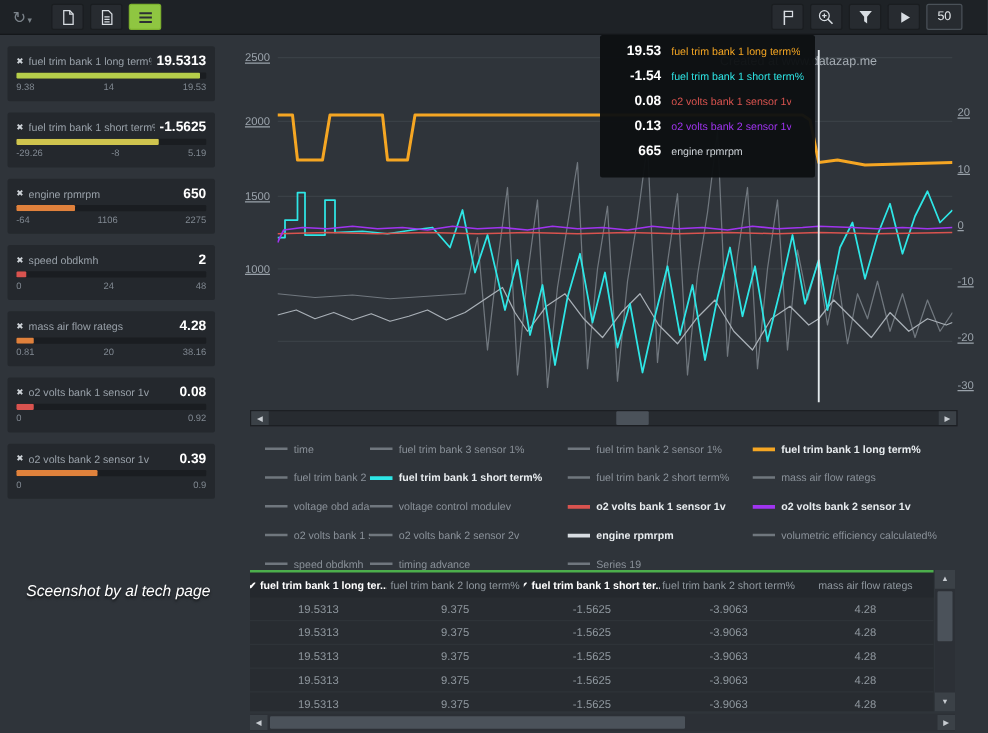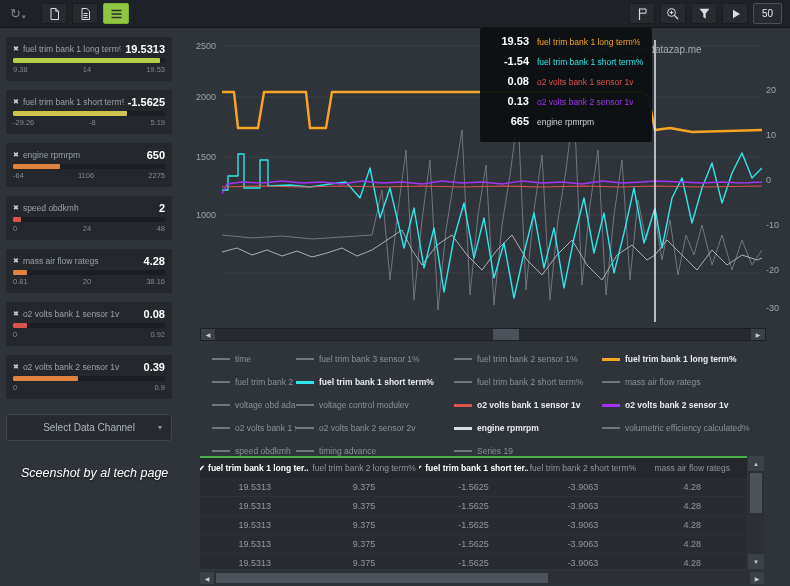--- a/index.html
+++ b/index.html
@@ -7,42 +7,42 @@
 
   
   .topbar{position:absolute;left:0;top:0;width:790px;height:28px;background:#1e2226;border-bottom:1px solid #14171a;display:flex;align-items:center;box-sizing:border-box;z-index:5;}
   .file-btn{margin-left:6px;height:20px;padding:0 9px;background:#272b30;border:1px solid #4a5158;border-radius:3px;color:#e3e7ea;font-size:10px;display:flex;align-items:center;gap:5px;white-space:nowrap;}
   .file-btn .dot{width:6px;height:6px;border:1px solid #9aa2aa;border-radius:50%;}
   .refresh{margin-left:10px;color:#7b838a;font-size:13px;display:flex;align-items:center;line-height:1;}
   .refresh .caret{font-size:7px;margin-left:1px;margin-top:5px;}
   .btn-group{display:flex;gap:5px;margin-left:16px;}
   .btn{width:26px;height:21px;background:#272b30;border:1px solid #1a1d20;border-radius:2px;display:flex;align-items:center;justify-content:center;box-sizing:border-box;}
   .btn.green{background:#8fc641;border-color:#7cb02f;}
-  .topbar-right{margin-left:auto;margin-right:8px;display:flex;gap:5px;align-items:center;}
+  .topbar-right{margin-left:auto;margin-right:20px;display:flex;gap:5px;align-items:center;}
   .interval{width:27px;height:19px;border:1px solid #4a5158;border-radius:2px;background:#272b30;color:#e3e7ea;font-size:10px;display:flex;align-items:center;justify-content:center;}
 
   
   .sidebar{position:absolute;left:0;top:28px;width:178px;bottom:0;padding-top:9px;box-sizing:border-box;}
   .gauge-panel{margin:0 6px 9px 6px;height:44px;background:#24282d;border-radius:2px;padding:5px 7px 0 7px;box-sizing:border-box;}
   .gauge-head{display:flex;align-items:center;gap:4px;height:14px;}
   .gauge-close{font-size:7px;color:#ced3d8;cursor:default;}
   .gauge-label{font-size:8.5px;color:#99a1a9;white-space:nowrap;overflow:hidden;flex:1;}
   .gauge-value{font-size:11px;font-weight:bold;color:#fff;flex-shrink:0;}
   .gauge-track{height:5px;background:#1a1d21;border-radius:1px;margin-top:2px;overflow:hidden;}
   .gauge-fill{height:100%;border-radius:1px;}
   .gauge-ticks{display:flex;justify-content:space-between;font-size:7.5px;color:#818992;margin-top:2px;}
   .select-btn{margin:15px 6px 0 6px;height:25px;background:#272b30;border:1px solid #3f454c;border-radius:3px;display:flex;align-items:center;justify-content:center;color:#aeb5bc;font-size:10px;position:relative;}
   .select-btn .caret{position:absolute;right:9px;font-size:8px;color:#8a9199;}
   .credit{position:absolute;left:21px;top:466px;font-size:12.5px;font-style:italic;color:#ffffff;text-shadow:0 1px 2px rgba(0,0,0,.65);z-index:8;}
 
   
   .chart{position:absolute;left:178px;top:28px;width:612px;height:322px;}
   .plot{position:absolute;left:44px;top:12px;width:540px;height:282px;}
   .plot-svg{position:absolute;left:0;top:0;width:100%;height:100%;}
-  .tick{position:absolute;font-size:9px;color:#9aa2aa;line-height:10px;}
+  .tick{position:absolute;font-size:9px;color:#9aa2aa;line-height:10px;text-decoration:underline;}
   .tick.left{width:36px;text-align:right;left:2px;}
   .tick.right{left:588px;width:24px;text-align:left;}
   .chart-watermark{position:absolute;left:398px;top:16px;font-size:10px;color:#a6adb4;z-index:2;white-space:nowrap;}
   .tooltip{position:absolute;left:302px;top:0;width:172px;background:rgba(13,16,18,.96);border-radius:2px;padding:7px 9px;z-index:3;box-sizing:border-box;}
   .tt-row{display:flex;align-items:baseline;height:20px;}
   .tt-val{width:40px;text-align:right;font-size:11px;font-weight:bold;color:#fff;flex-shrink:0;}
   .tt-label{font-size:8.5px;margin-left:8px;white-space:nowrap;overflow:hidden;}
   .chart-scroll{position:absolute;left:22px;top:300px;width:566px;height:13px;background:#272b30;border:1px solid #1c1f23;display:flex;align-items:center;box-sizing:border-box;}
   .sb-btn{background:#3b4147;color:#c7ccd1;display:flex;align-items:center;justify-content:center;font-size:6px;flex-shrink:0;}
   .chart-scroll .sb-btn{width:14px;height:11px;}
@@ -234,24 +234,20 @@
         <div class="gauge-track">
           <div class="gauge-fill" style="width: 43%; background: rgb(224, 130, 60);"></div>
         </div>
         <div class="gauge-ticks">
           <span>0</span>
           <span></span>
           <span>0.9</span>
         </div>
       </div>
     </div>
-  <div class="select-btn">
-    <span>Select Data Channel</span>
-    <span class="caret">▾</span>
-  </div>
 </div>
 
 <div class="credit">Sceenshot by al tech page</div>
 
 <div class="chart">
   <div class="plot">
       <svg viewBox="0 0 540 282" preserveAspectRatio="none" class="plot-svg">
         <line x1="0" x2="540" y1="6" y2="6" stroke="#3a4046" stroke-width="1"></line>
         <line x1="0" x2="540" y1="57" y2="57" stroke="#3a4046" stroke-width="1"></line>
         <line x1="0" x2="540" y1="117" y2="117" stroke="#3a4046" stroke-width="1"></line>

